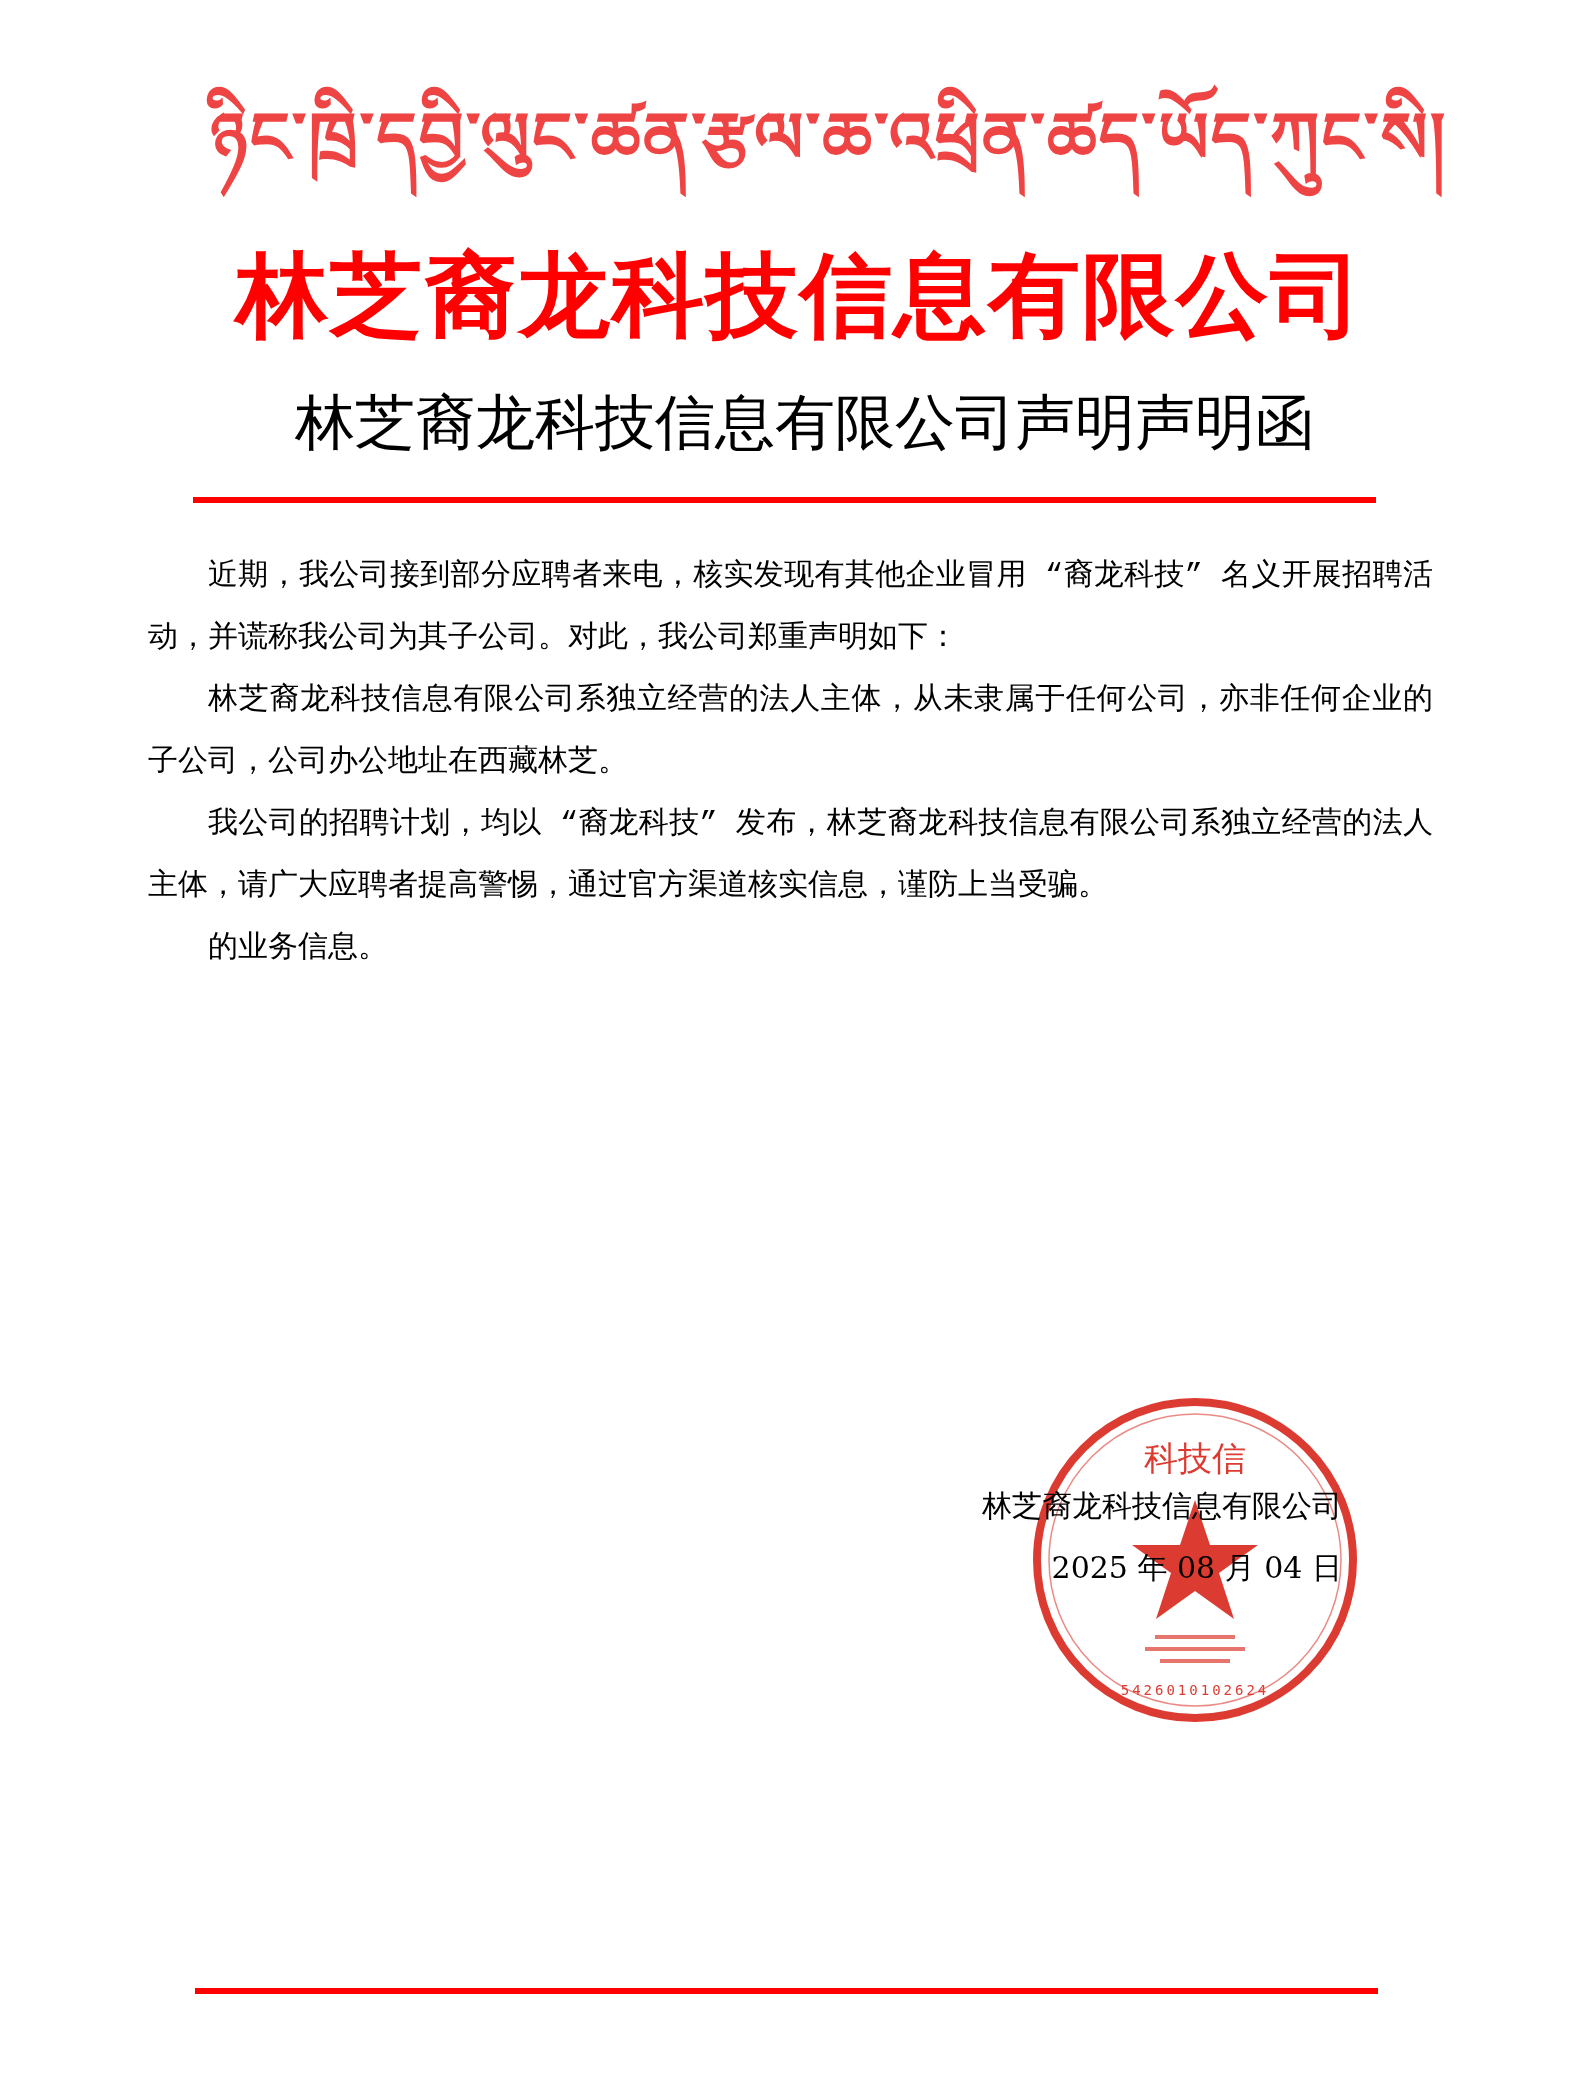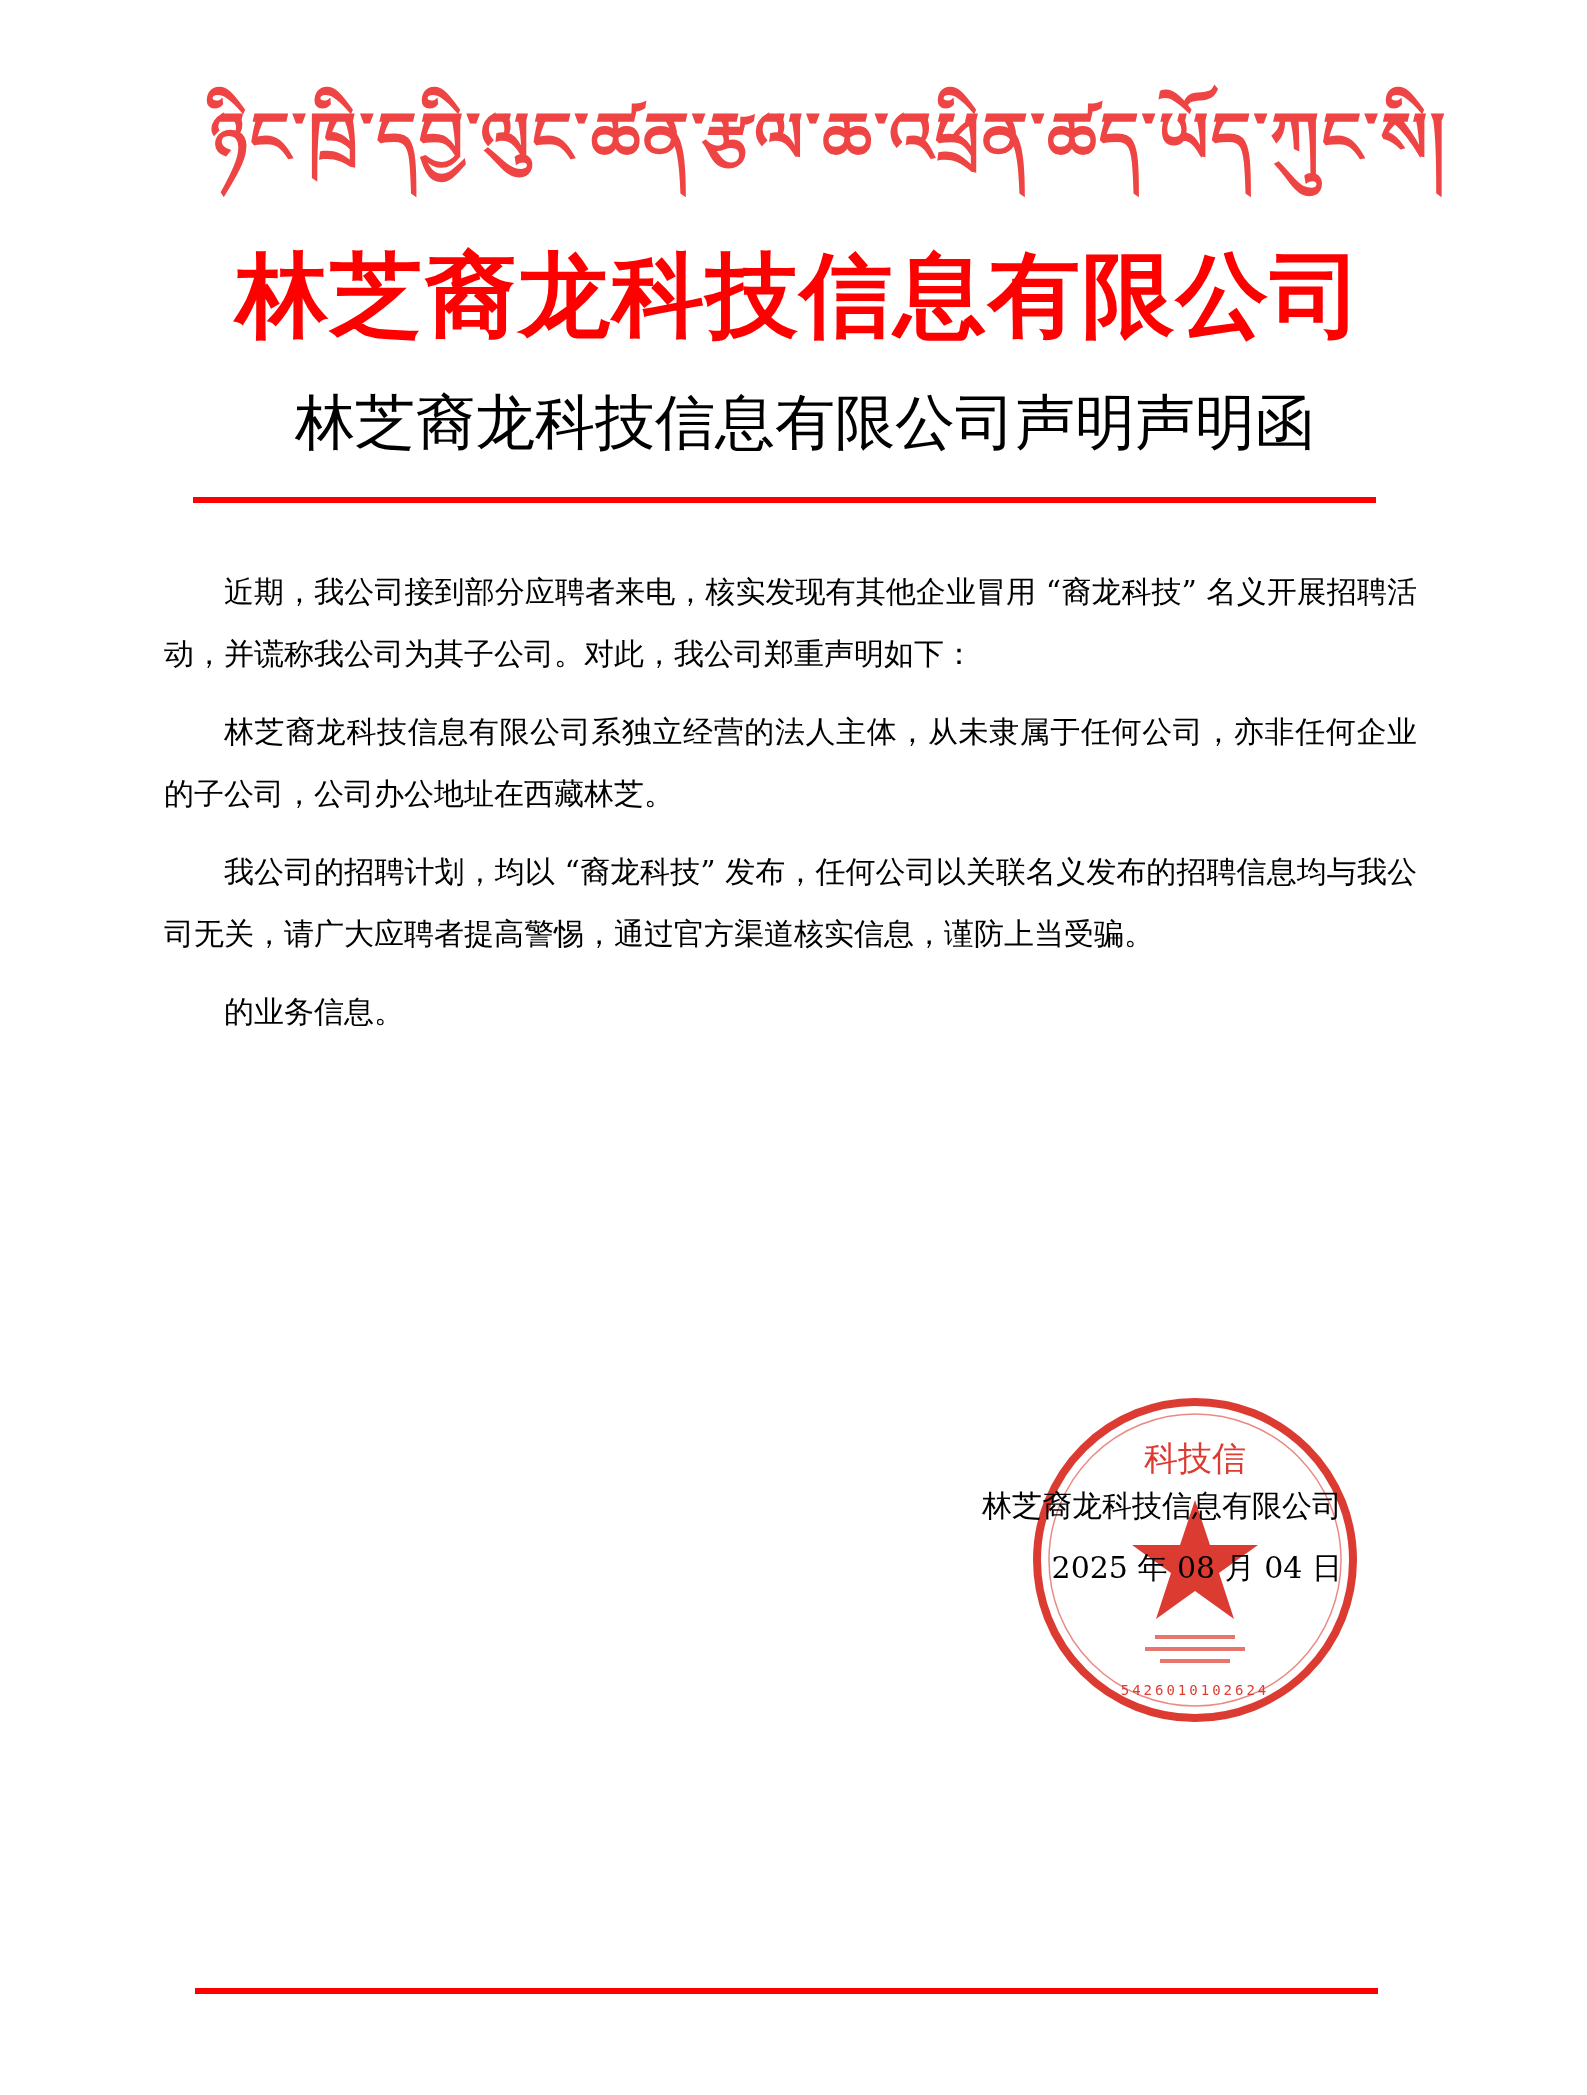--- a/index.html
+++ b/index.html
@@ -13,37 +13,37 @@
          font-family:"DejaVu Serif","Liberation Serif",serif; letter-spacing:2px; white-space:nowrap; }
   .doc-title { position:absolute; left:295px; top:392px; height:60px;
          font-size:60px; line-height:60px; font-family:"DejaVu Sans","Liberation Sans",sans-serif;
          color:#000; white-space:nowrap; }
   .rule { position:absolute; height:6px; background:#ff0000; }
   .rule.top { left:193px; top:497px; width:1183px; }
   .rule.bottom { left:195px; top:1988px; width:1183px; }
   .body-text { position:absolute; left:148px; top:545px; width:1285px;
          font-size:30px; line-height:62px; color:#000;
          font-family:"DejaVu Serif","Liberation Serif",serif; }
-  .body-text p { margin:16px; text-indent:2em; text-align:justify; }
+  .body-text p { margin:0; text-indent:2em; text-align:justify;font-family:Liberation Mono, monospace; }
   .signature { position:absolute; right:245px; top:1475px; text-align:right;
          font-size:30px; line-height:62px; z-index:3; }
   .seal { position:absolute; left:1030px; top:1395px; width:330px; height:330px; z-index:2; opacity:0.9; }
 </style>
 </head>
 <body>
 
 <div class="tibetan-header">ཉིང་ཁྲི་དབྱི་ལུང་ཚན་རྩལ་ཆ་འཕྲིན་ཚད་ཡོད་ཀུང་སི།</div>
 <div class="company-title">林芝裔龙科技信息有限公司</div>
 <div class="doc-title">林芝裔龙科技信息有限公司声明声明函</div>
 <div class="rule top"></div>
 
 <div class="body-text">
   <p>近期，我公司接到部分应聘者来电，核实发现有其他企业冒用 “裔龙科技” 名义开展招聘活动，并谎称我公司为其子公司。对此，我公司郑重声明如下：</p>
   <p>林芝裔龙科技信息有限公司系独立经营的法人主体，从未隶属于任何公司，亦非任何企业的子公司，公司办公地址在西藏林芝。</p>
-  <p>我公司的招聘计划，均以 “裔龙科技” 发布，任何公司以关联名义发布的招聘信息均与我公司无关，请广大应聘者提高警惕，通过官方渠道核实信息，谨防上当受骗。</p>
+  <p>我公司的招聘计划，均以 “裔龙科技” 发布，林芝裔龙科技信息有限公司系独立经营的法人主体，请广大应聘者提高警惕，通过官方渠道核实信息，谨防上当受骗。</p>
   <p>的业务信息。</p>
 </div>
 
 <svg class="seal" viewBox="0 0 330 330">
   <circle cx="165" cy="165" r="158" fill="none" stroke="#d9261c" stroke-width="8"></circle>
   <circle cx="165" cy="165" r="146" fill="none" stroke="#d9261c" stroke-width="1.5" opacity="0.6"></circle>
   <g>
     <polygon points="165,105 180,150 228,150 189,178 204,224 165,196 126,224 141,178 102,150 150,150" fill="#d9261c"></polygon>
   </g>
   <text x="165" y="75" text-anchor="middle" font-size="34" fill="#d9261c" font-family="DejaVu Serif, serif">科技信</text>

